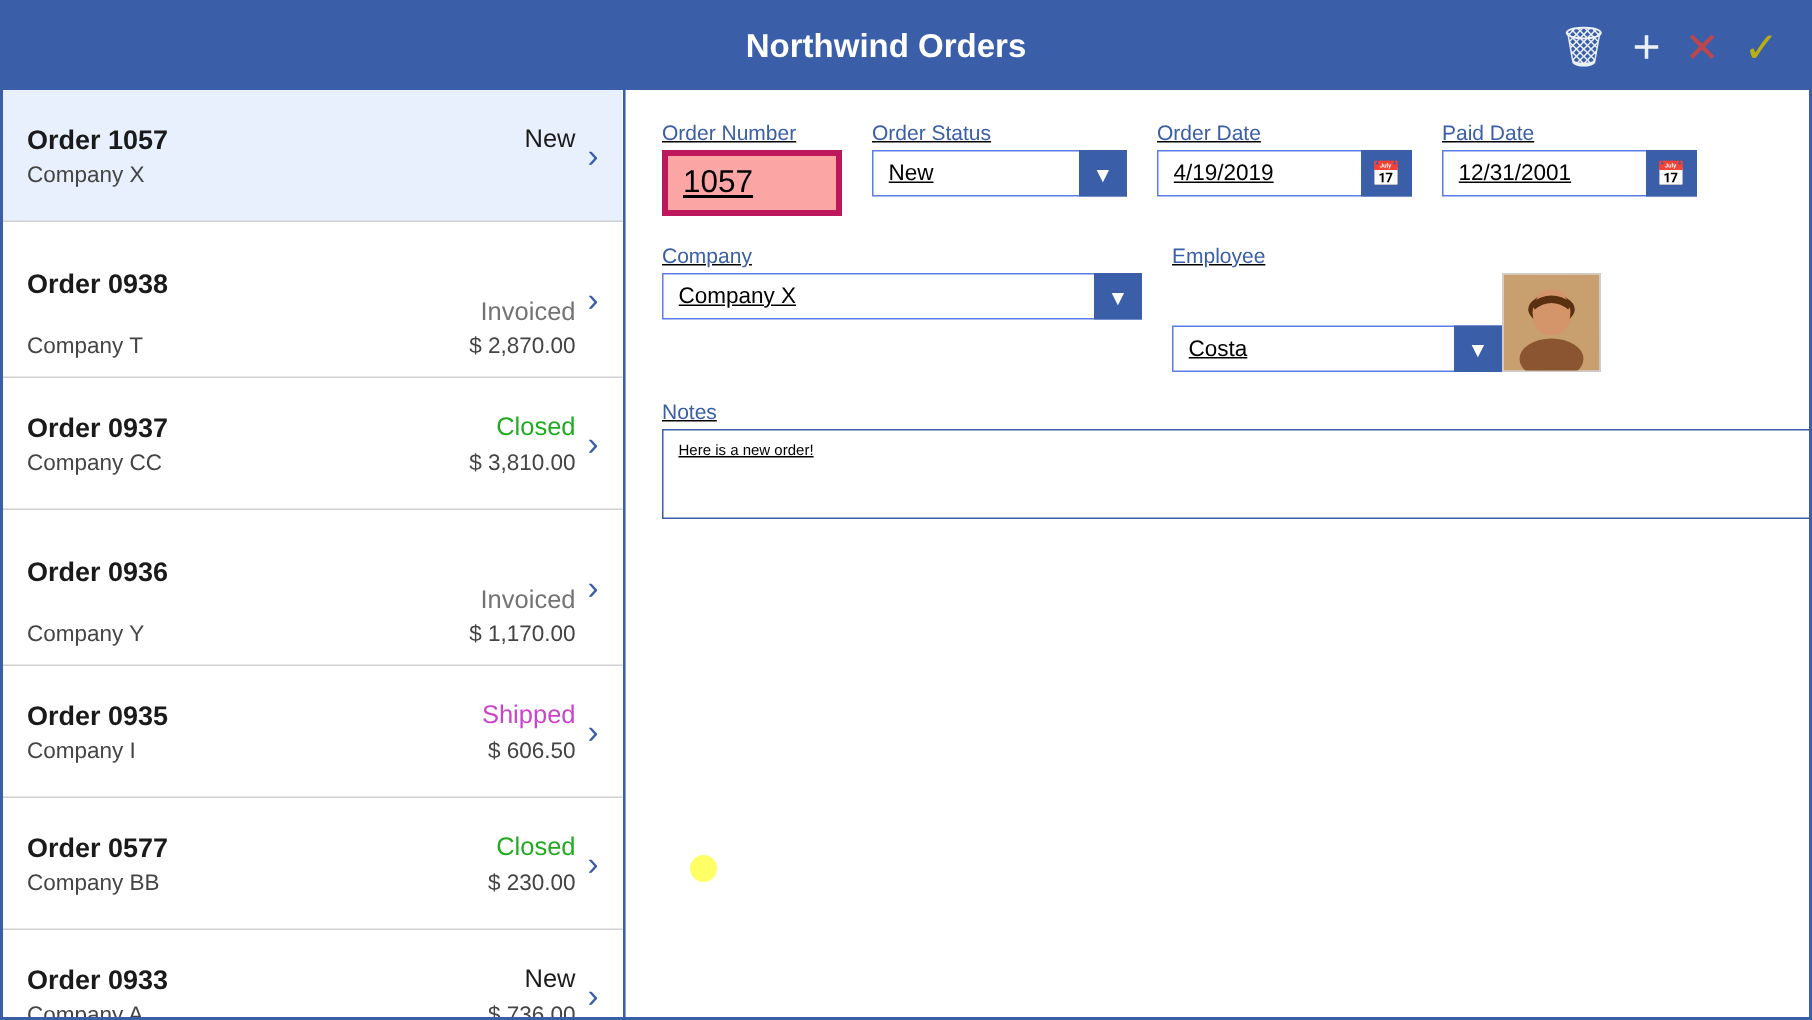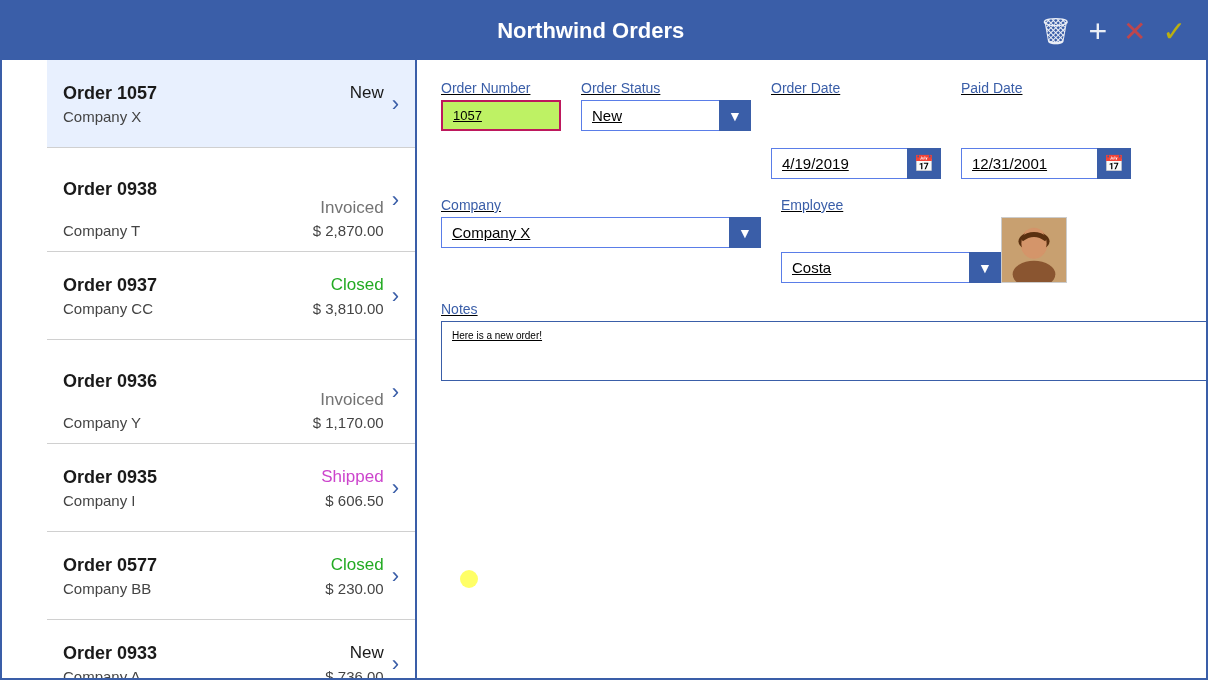--- a/index.html
+++ b/index.html
@@ -53,21 +53,20 @@
     }
 
     
     .order-list {
       width: 415px;
       flex-shrink: 0;
       border-right: 2px solid #3a5ea8;
       overflow-y: auto;
       background: white;
       position: relative;
-      padding-left: 45px;
     }
 
     .order-item {
       display: flex;
       align-items: center;
       padding: 12px 16px;
       border-bottom: 1px solid #d0d0d0;
       cursor: pointer;
       min-height: 88px;
     }
@@ -140,25 +139,25 @@
       display: flex;
       flex-direction: column;
       gap: 4px;
     }
     .field-label {
       font-size: 14px;
       color: #3a5ea8;
       font-weight: 500;
     }
     .field-input {
-      border: 2px solid #be185d;
+      border: 4px solid #be185d;
       padding: 6px 10px;
-      font-size: 13px;
+      font-size: 21px;
       outline: none;
-      background: #bef264;
+      background: #fca5a5;
     }
 
     .field-number { width: 120px; }
 
     .select-wrapper {
       position: relative;
       display: inline-flex;
       align-items: center;
     }
     .field-select {
@@ -186,21 +185,20 @@
     }
 
     .status-select { width: 170px; }
     .customer-select { width: 320px; }
     .employee-select { width: 220px; }
 
     .date-wrapper {
       position: relative;
       display: inline-flex;
       align-items: flex-start;
-      margin-top: 48px;
     }
     .date-input {
       border: 1.5px solid #5a7de8;
       padding: 6px 36px 6px 10px;
       font-size: 15px;
       width: 170px;
       outline: none;
       background: white;
     }
     .date-btn {

